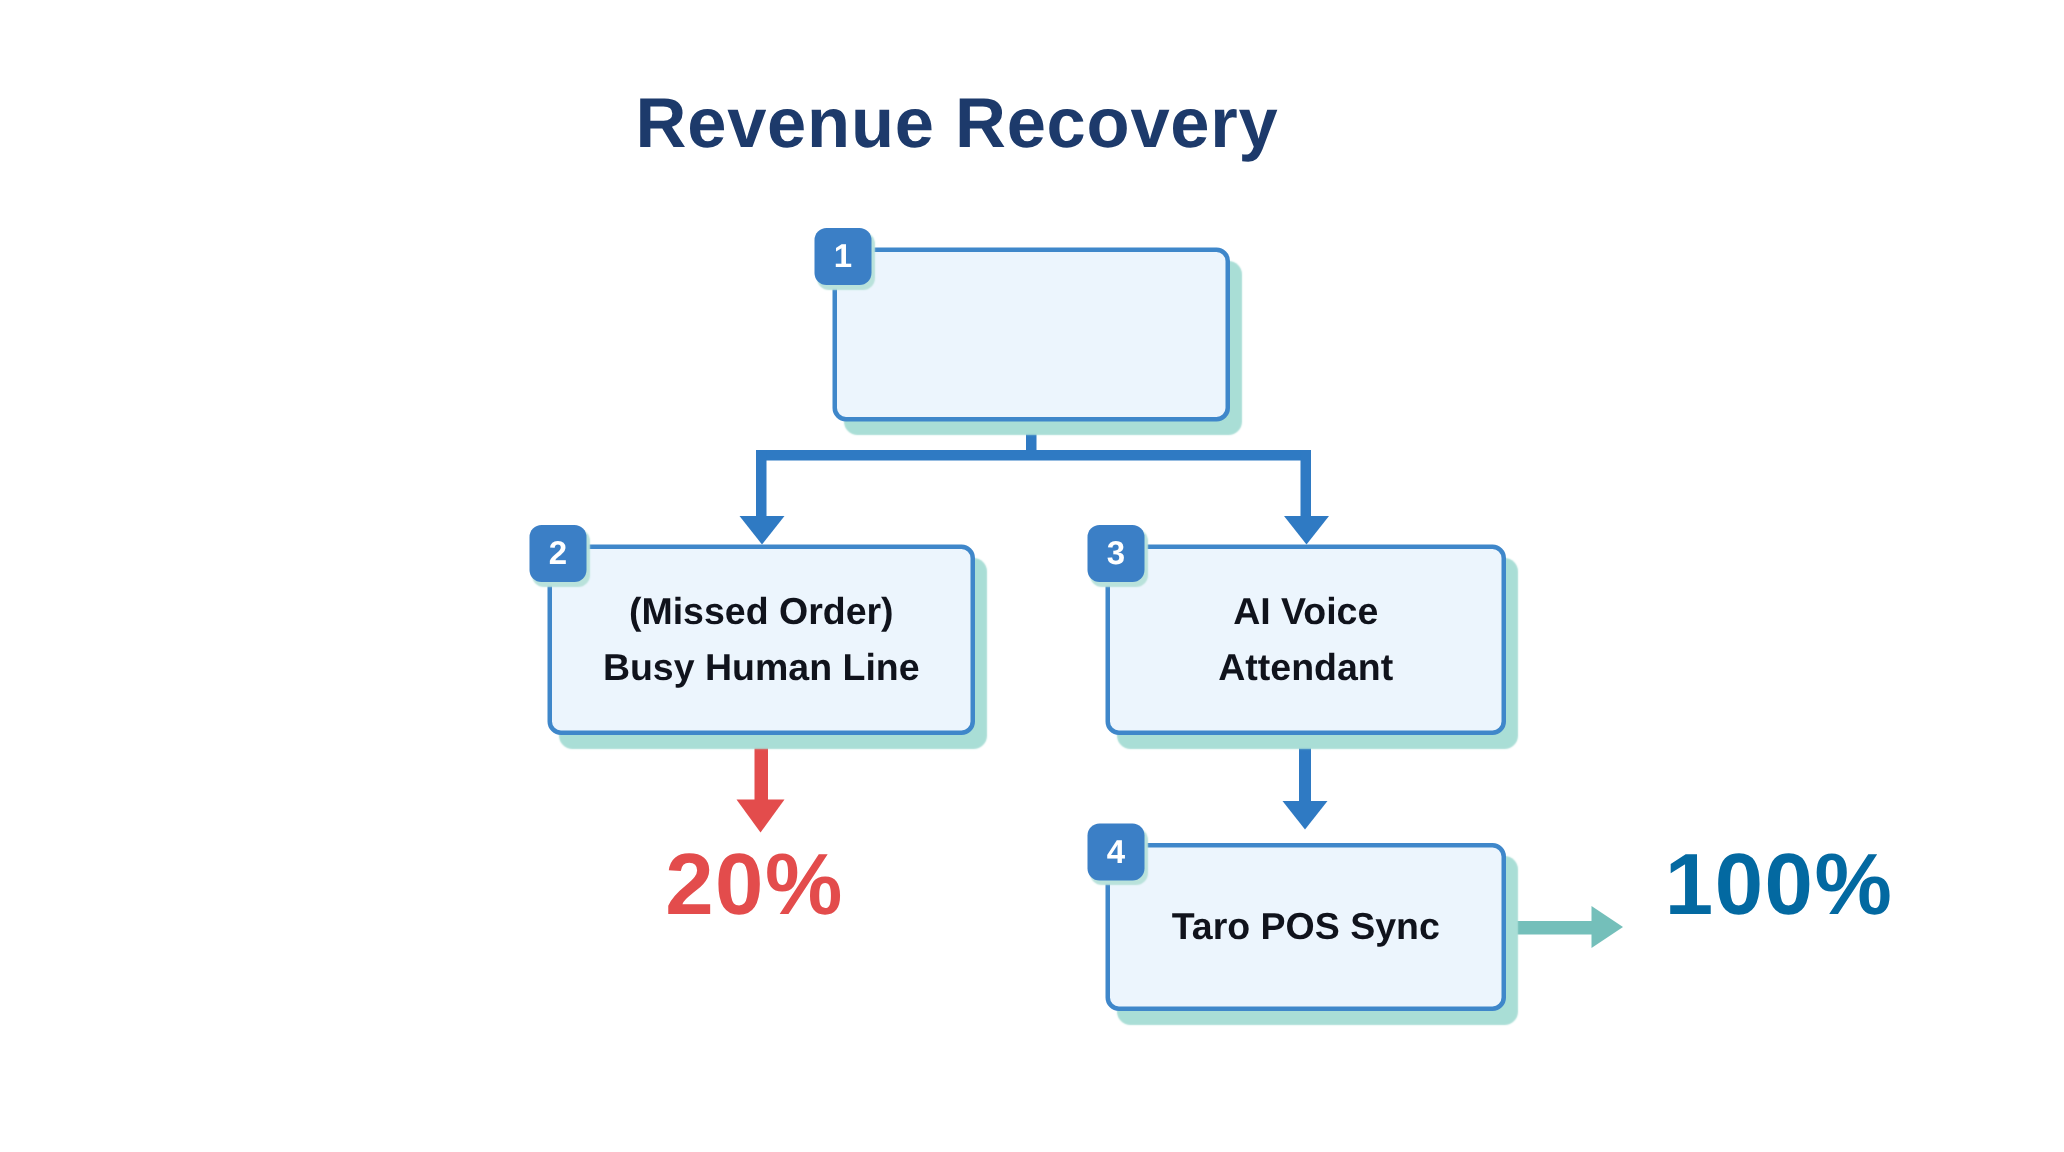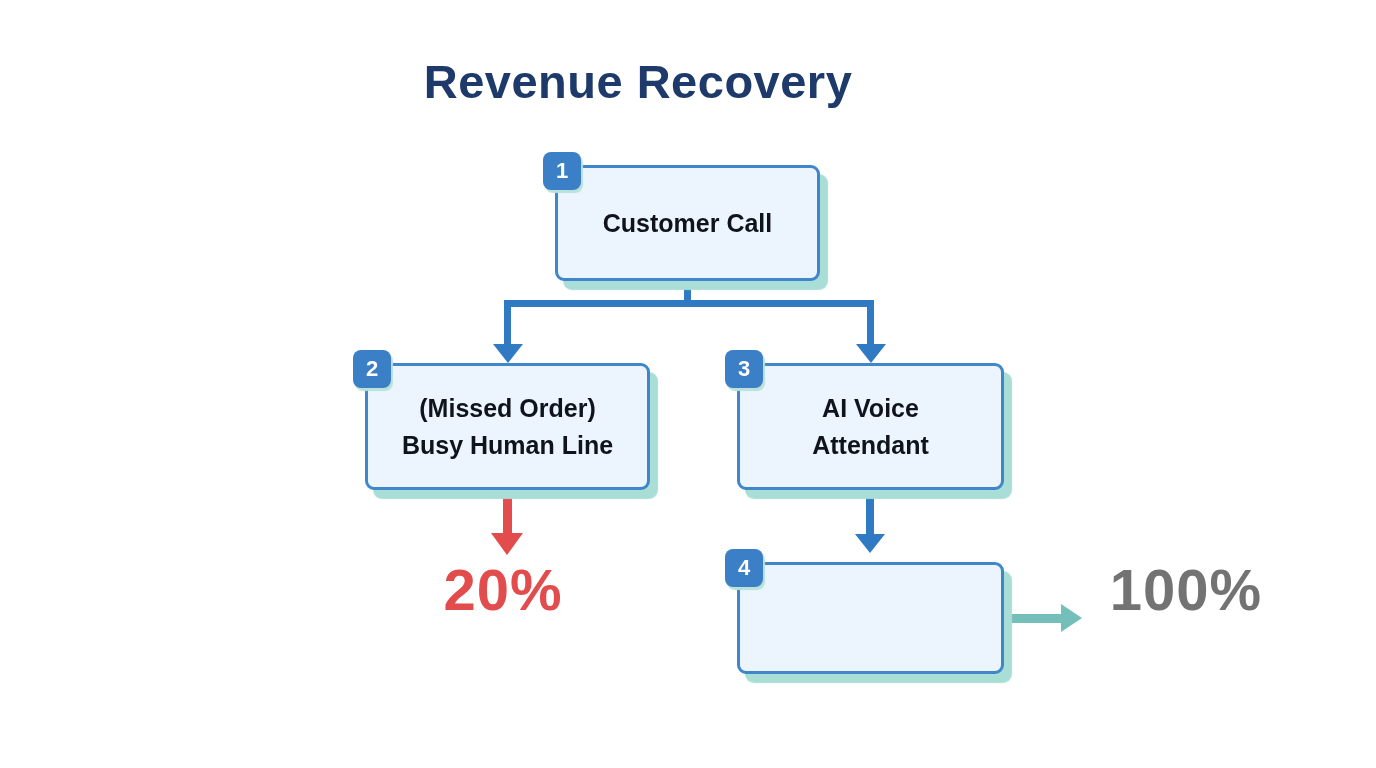--- a/index.html
+++ b/index.html
@@ -107,21 +107,21 @@
   
   .outcome-value {
     position: absolute;
     width: 210px;
     text-align: center;
     font-size: 58px;
     font-weight: 800;
     letter-spacing: 1px;
   }
   .value-loss    { left: 398px;  top: 556px; color: #e34c4c; }
-  .value-capture { left: 1081px; top: 556px; color: #737373; }
+  .value-capture { left: 1081px; top: 556px; color: #0369a1; }
 
   .outcome-label {
     position: absolute;
     width: 210px;
     text-align: center;
     font-size: 33px;
     font-weight: 800;
     color: #0c0e14;
     line-height: 1.38;
   }
@@ -146,36 +146,36 @@
   <div class="head-down head-taro"></div>
 
   <div class="shaft-red"></div>
   <div class="head-red"></div>
 
   <div class="shaft-teal"></div>
   <div class="head-teal"></div>
 
   <div class="node node-customer">
     <span class="badge">1</span>
-    <span>Customer Call</span>
   </div>
 
   <div class="node node-busy">
     <span class="badge">2</span>
     <span>(Missed Order)</span>
     <span>Busy Human Line</span>
   </div>
 
   <div class="node node-ai">
     <span class="badge">3</span>
     <span>AI Voice</span>
     <span>Attendant</span>
   </div>
 
   <div class="node node-taro">
     <span class="badge">4</span>
+    <span>Taro POS Sync</span>
   </div>
 
   <div class="outcome-value value-loss">20%</div>
 
   <div class="outcome-value value-capture">100%</div>
 
 </div>
 
 </body></html>

